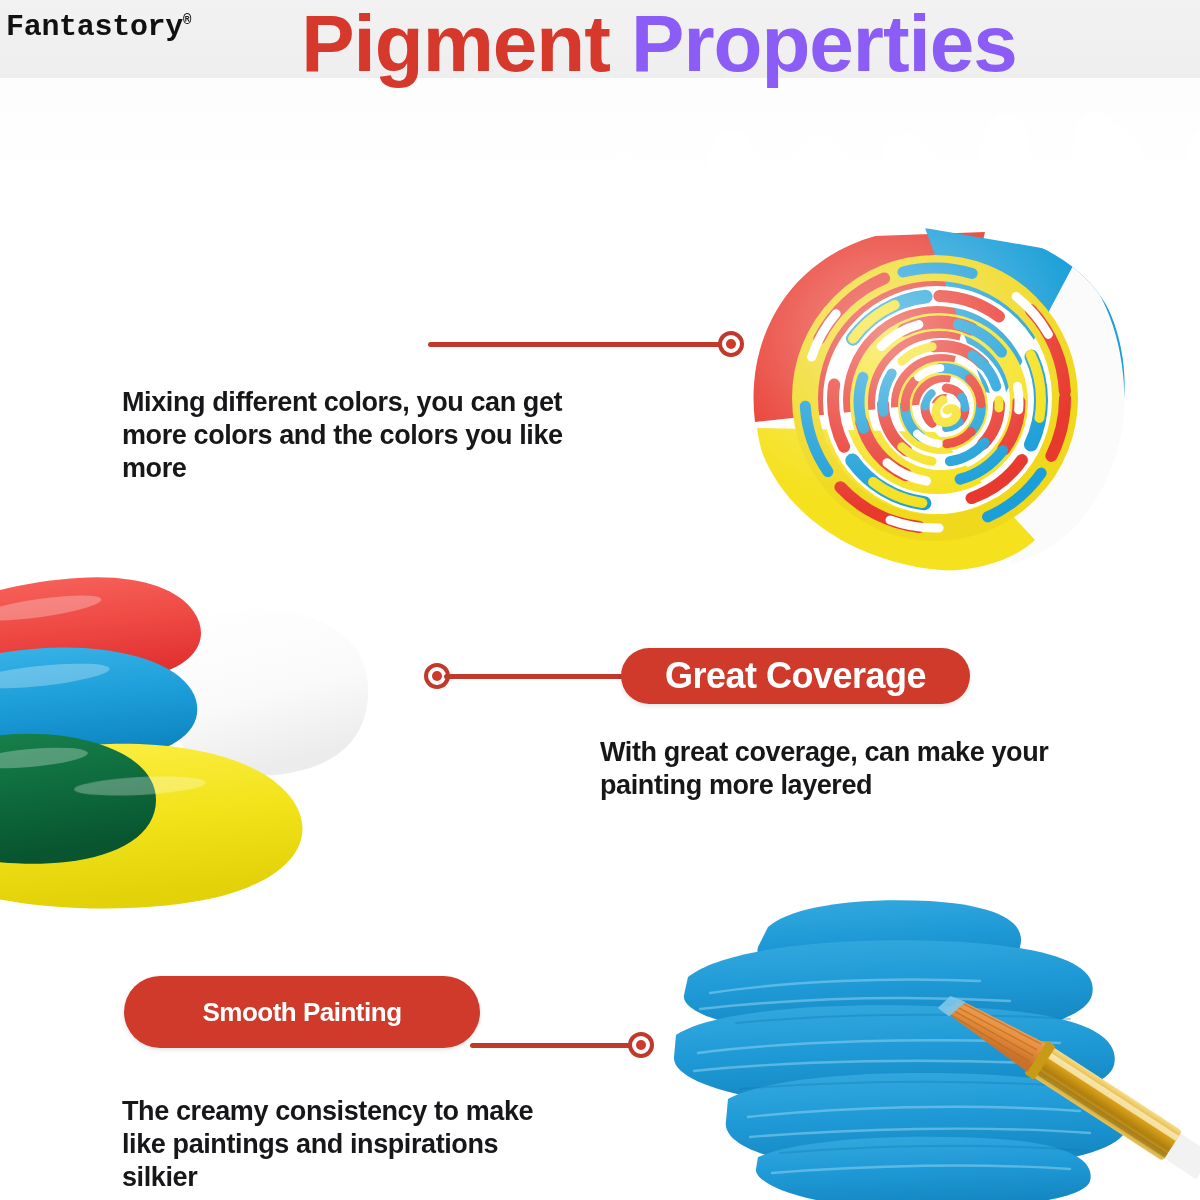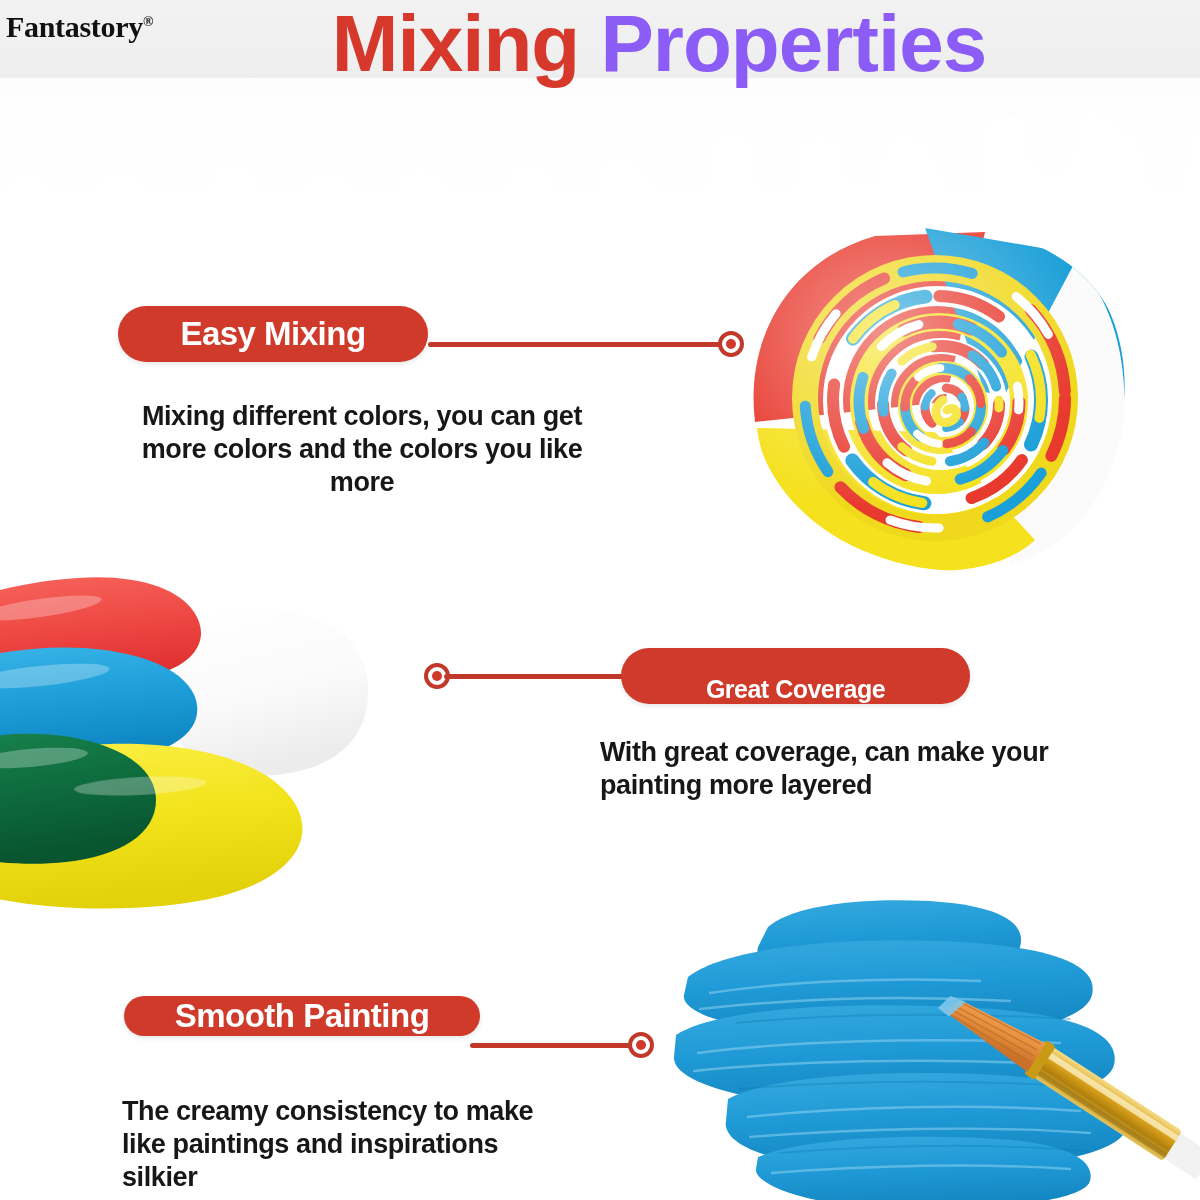--- a/index.html
+++ b/index.html
@@ -18,21 +18,21 @@
   }
 
   
   .header-band{
     position:absolute;left:0;top:0;width:1200px;height:108px;
     background:linear-gradient(180deg,#f2f2f2 0%,#efefef 60%,#ececec 100%);
     z-index:1;
   }
   .logo{
     position:absolute;left:6px;top:10px;
-    font-family:Liberation Serif, serif;
+    font-family:Liberation Mono, monospace;
     font-weight:bold;
     font-size:30px;
     color:#111111;
     letter-spacing:-0.3px;
     z-index:6;
     white-space:nowrap;
   }
   .logo .reg{font-size:14px;vertical-align:super;}
   .title{
     position:absolute;left:0;top:-4px;width:1200px;
@@ -101,21 +101,21 @@
 
 <div class="page">
 
   <div class="header-band"></div>
 
   <div class="logo">
     <span>Fantastory</span><span class="reg">®</span>
   </div>
 
   <div class="title">
-    <span class="w1">Mixing</span>
+    <span class="w1">Pigment</span>
     <span class="w2">Properties</span>
   </div>
 
   <svg class="drip" viewBox="0 0 1200 180" preserveAspectRatio="none">
     <defs>
       <linearGradient id="dripG" x1="0" y1="0" x2="0" y2="1">
         <stop offset="0%" stop-color="#fdfdfd"></stop>
         <stop offset="55%" stop-color="#ffffff"></stop>
         <stop offset="100%" stop-color="#ffffff"></stop>
       </linearGradient>
@@ -233,25 +233,22 @@
       </g>
       <rect x="0" y="0" width="400" height="350" fill="url(#swirlSheen)"></rect>
     </g>
   </svg>
 
   <div class="conn" style="left:428px;top:331px;width:330px;height:26px;">
     <div class="conn-line" style="left:0;top:11px;width:300px;"></div>
     <div class="marker" style="left:290px;top:0;"></div>
   </div>
 
-  <div class="pill" style="left:118px;top:306px;width:310px;height:56px;font-size:33px;">
-    <span>Easy Mixing</span>
-  </div>
-
-  <div class="desc" style="left:122px;top:400px;width:480px;text-align:center;">Mixing different colors, you can get more colors and the colors you like more</div>
+
+  <div class="desc" style="left:122px;top:386px;width:480px;">Mixing different colors, you can get more colors and the colors you like more</div>
 
   <svg class="art" style="left:-40px;top:556px;width:420px;height:360px;" viewBox="0 0 420 360">
     <defs>
       <linearGradient id="gRed" x1="0" y1="0" x2="0.3" y2="1">
         <stop offset="0%" stop-color="#f8685f"></stop>
           <stop offset="55%" stop-color="#ef4a45"></stop>
           <stop offset="100%" stop-color="#e03030"></stop>
       </linearGradient>
       <linearGradient id="gBlue" x1="0" y1="0" x2="0.25" y2="1">
         <stop offset="0%" stop-color="#3bb6e8"></stop>
@@ -301,21 +298,21 @@
       <ellipse cx="70" cy="202" rx="58" ry="9" transform="rotate(-5 70 202)"></ellipse>
       <ellipse cx="180" cy="230" rx="66" ry="9" transform="rotate(-3 180 230)"></ellipse>
     </g>
   </svg>
 
   <div class="conn" style="left:424px;top:663px;width:220px;height:26px;">
     <div class="marker" style="left:0;top:0;"></div>
     <div class="conn-line" style="left:20px;top:11px;width:195px;"></div>
   </div>
 
-  <div class="pill" style="left:621px;top:648px;width:349px;height:56px;font-size:25px;align-items:flex-end;">
+  <div class="pill" style="left:621px;top:648px;width:349px;height:56px;font-size:36px;">
     <span>Great Coverage</span>
   </div>
 
   <div class="desc center" style="left:600px;top:736px;width:520px;">With great coverage, can make your painting more layered</div>
 
   <svg class="art" style="left:640px;top:885px;width:560px;height:315px;" viewBox="0 0 560 315">
     <defs>
       <linearGradient id="gStroke" x1="0" y1="0" x2="0.2" y2="1">
         <stop offset="0%" stop-color="#35a9df"></stop>
           <stop offset="50%" stop-color="#1f9ad6"></stop>
@@ -376,19 +373,19 @@
 
       <path fill="#7ec8ec" opacity=".9" d="M306,167 L290,170 L286,187 L300,188 Z"></path>
     </g>
   </svg>
 
   <div class="conn" style="left:470px;top:1032px;width:200px;height:26px;">
     <div class="conn-line" style="left:0;top:11px;width:168px;"></div>
     <div class="marker" style="left:158px;top:0;"></div>
   </div>
 
-  <div class="pill" style="left:124px;top:996px;width:356px;height:40px;font-size:33px;">
+  <div class="pill" style="left:124px;top:976px;width:356px;height:72px;font-size:26px;">
     <span>Smooth Painting</span>
   </div>
 
   <div class="desc" style="left:122px;top:1095px;width:420px;">The creamy consistency to make like paintings and inspirations silkier</div>
 
 </div>
 
 </body></html>

